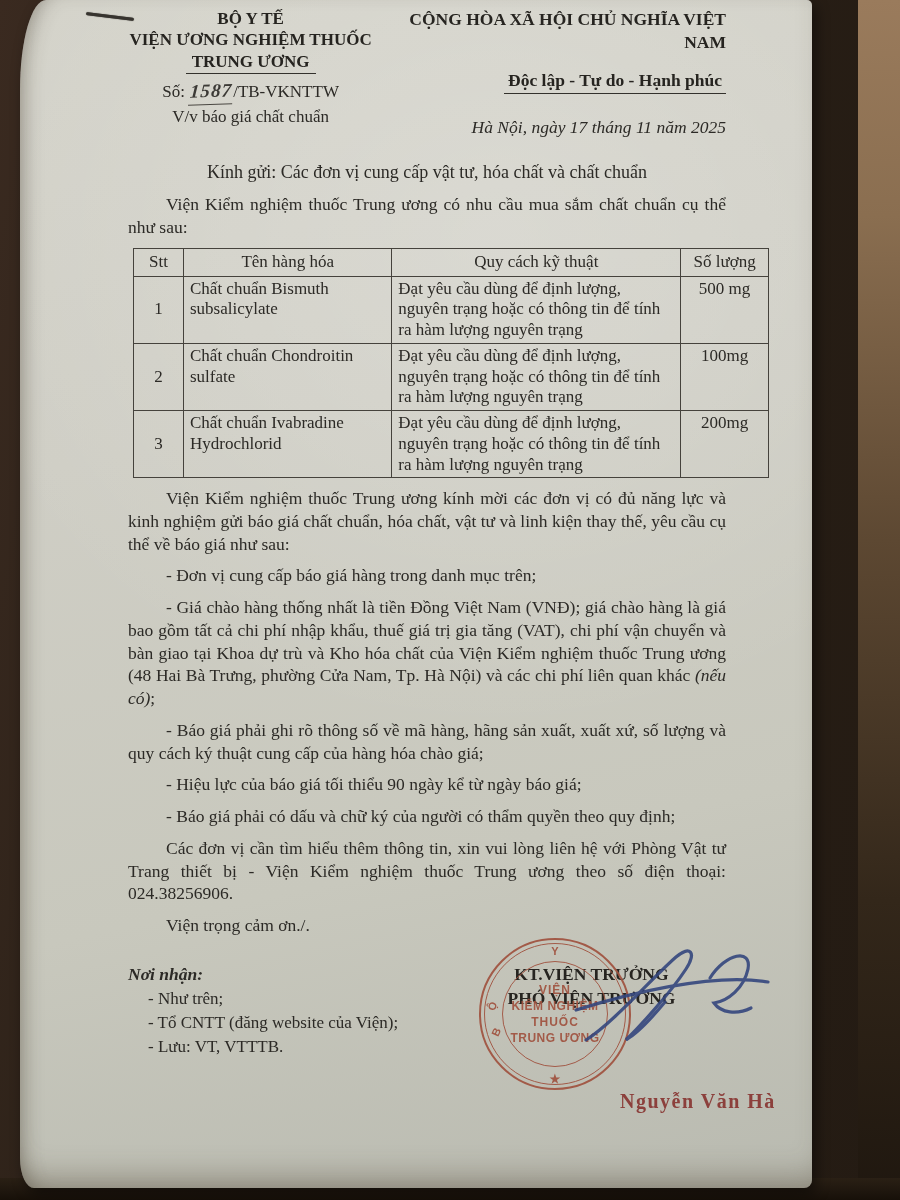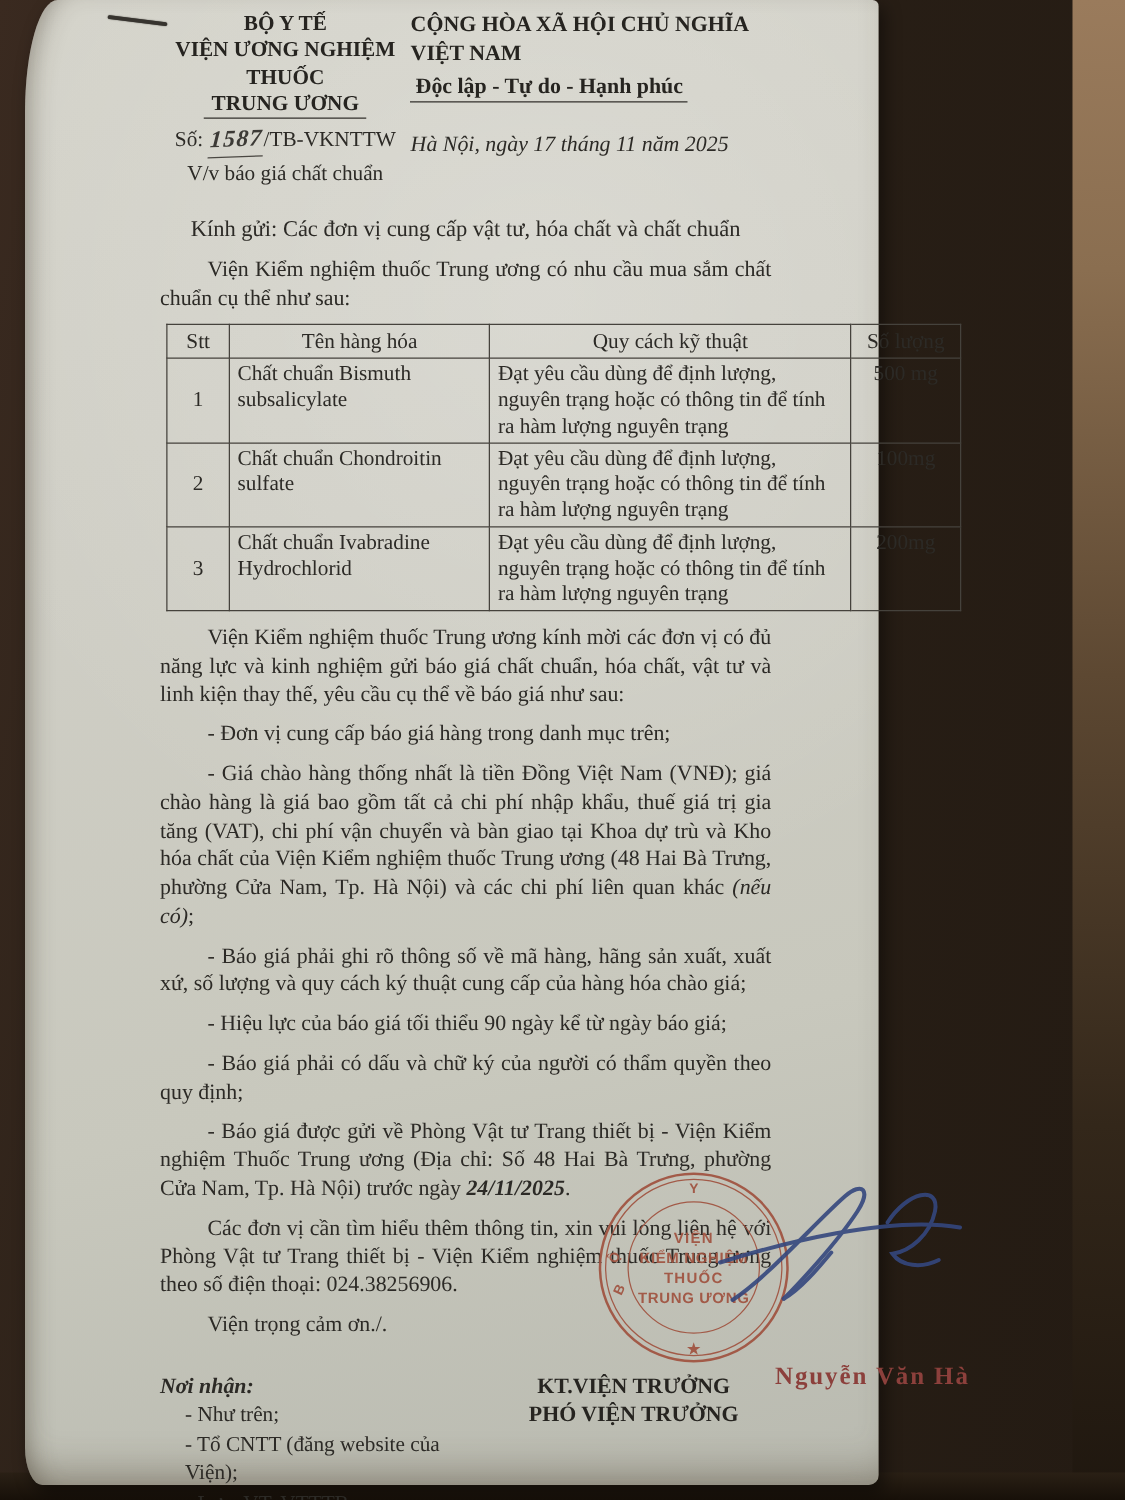--- a/index.html
+++ b/index.html
@@ -10,54 +10,54 @@
   }
   .desk-right{
     position:absolute;right:0;top:0;width:42px;height:100%;
     background:linear-gradient(180deg,#9a7b5c 0%,#8a6e50 18%,#5d4832 45%,#33271a 75%,#1f170f 100%);
   }
   .desk-bottom{
     position:absolute;left:0;bottom:0;width:100%;height:22px;
     background:linear-gradient(180deg,#2a2015,#171009);
   }
   .paper{
-    position:absolute;left:20px;top:0;width:683px;height:1188px;
+    position:absolute;left:20px;top:0;width:792px;height:1188px;
     background:
       radial-gradient(120% 70% at 60% 20%, rgba(255,255,255,0.20), rgba(255,255,255,0) 60%),
       linear-gradient(168deg,#d4d3ca 0%,#cfcec5 35%,#c8c8bd 70%,#b9bab0 100%);
     border-radius:26px 5px 8px 14px / 90px 5px 8px 30px;
     box-shadow:inset 0 -26px 30px -16px rgba(70,58,40,0.38), inset 14px 0 22px -14px rgba(60,50,38,0.45), 4px 6px 14px rgba(0,0,0,0.45);
     color:#2c2a26;
   }
   .content{
     position:absolute;left:108px;right:86px;top:8px;
     font-size:17.5px;line-height:1.3;
   }
   .pen-mark{
     position:absolute;left:66px;top:15px;width:48px;height:3px;
     background:#37342f;border-radius:2px;transform:rotate(7deg);
     box-shadow:0 0 1px #37342f;
   }
   .hdr{display:flex;}
   .hdr-left{width:41%;text-align:center;}
-  .hdr-right{width:59%;text-align:left;}
+  .hdr-right{width:59%;text-align:right;}
   .i{font-style:italic;}
   .bi{font-weight:bold;font-style:italic;}
   .hdr-left .org{font-weight:bold;font-size:17px;line-height:1.25;color:#262420;}
   .org-underline{display:inline-block;border-bottom:1.8px solid #33312c;padding:0 6px 1px;}
   .doc-number{margin-top:5px;font-size:17px;}
   .handwritten{
     display:inline-block;font-weight:bold;font-style:italic;font-size:19px;
     transform:skewX(-6deg) rotate(-2deg);letter-spacing:1px;color:#3c3a36;
     border-bottom:1.6px solid #4a4742;padding:0 1px;
   }
   .subject{font-size:17px;margin-top:2px;}
   .national{font-weight:bold;font-size:17.5px;color:#262420;}
   .motto{font-weight:bold;font-size:17.5px;margin-top:3px;color:#262420;}
-  .motto span{display:inline-block;border-bottom:1.8px solid #33312c;padding:0 4px 2px;}
+  .motto span{display:inline-block;border-bottom:1.8px solid #33312c;padding:0 4px 2px;margin-top:12px;}
   .dateline{font-style:italic;font-size:17.5px;margin-top:22px;}
   .salutation{text-align:center;margin-top:22px;font-size:18px;}
   p.para{margin:9px 0;text-align:justify;text-indent:38px;}
   p.para.no-just{text-align:left;}
   table.goods{
     border-collapse:collapse;margin:4px 0 2px 5px;width:636px;
     font-size:17px;line-height:1.22;color:#2c2a26;
   }
   table.goods td,table.goods th{
     border:1.6px solid #45423c;padding:2px 6px;vertical-align:top;
@@ -159,21 +159,20 @@
       </tr>
     </tbody>
       </table>
 
     <p class="para">Viện Kiểm nghiệm thuốc Trung ương kính mời các đơn vị có đủ năng lực và kinh nghiệm gửi báo giá chất chuẩn, hóa chất, vật tư và linh kiện thay thế, yêu cầu cụ thể về báo giá như sau:</p>
     <p class="para">- Đơn vị cung cấp báo giá hàng trong danh mục trên;</p>
     <p class="para"><span>- Giá chào hàng thống nhất là tiền Đồng Việt Nam (VNĐ); giá chào hàng là giá bao gồm tất cả chi phí nhập khẩu, thuế giá trị gia tăng (VAT), chi phí vận chuyển và bàn giao tại Khoa dự trù và Kho hóa chất của Viện Kiểm nghiệm thuốc Trung ương (48 Hai Bà Trưng, phường Cửa Nam, Tp. Hà Nội) và các chi phí liên quan khác </span><span class="i">(nếu có)</span><span>;</span></p>
     <p class="para">- Báo giá phải ghi rõ thông số về mã hàng, hãng sản xuất, xuất xứ, số lượng và quy cách ký thuật cung cấp của hàng hóa chào giá;</p>
     <p class="para">- Hiệu lực của báo giá tối thiểu 90 ngày kể từ ngày báo giá;</p>
     <p class="para">- Báo giá phải có dấu và chữ ký của người có thẩm quyền theo quy định;</p>
-    <p class="para"><span>- Báo giá được gửi về Phòng Vật tư Trang thiết bị - Viện Kiểm nghiệm Thuốc Trung ương (Địa chỉ: Số 48 Hai Bà Trưng, phường Cửa Nam, Tp. Hà Nội) trước ngày </span><span class="bi">24/11/2025</span><span>.</span></p>
     <p class="para">Các đơn vị cần tìm hiểu thêm thông tin, xin vui lòng liên hệ với Phòng Vật tư Trang thiết bị - Viện Kiểm nghiệm thuốc Trung ương theo số điện thoại: 024.38256906.</p>
     <p class="para no-just">Viện trọng cảm ơn./.</p>
 
     <div class="footer">
       <div class="footer-left">
         <div class="recipients-label">Nơi nhận:</div>
         <div class="recipients">
           <p>- Như trên;</p>
           <p>- Tổ CNTT (đăng website của Viện);</p>
           <p>- Lưu: VT, VTTTB.</p>

